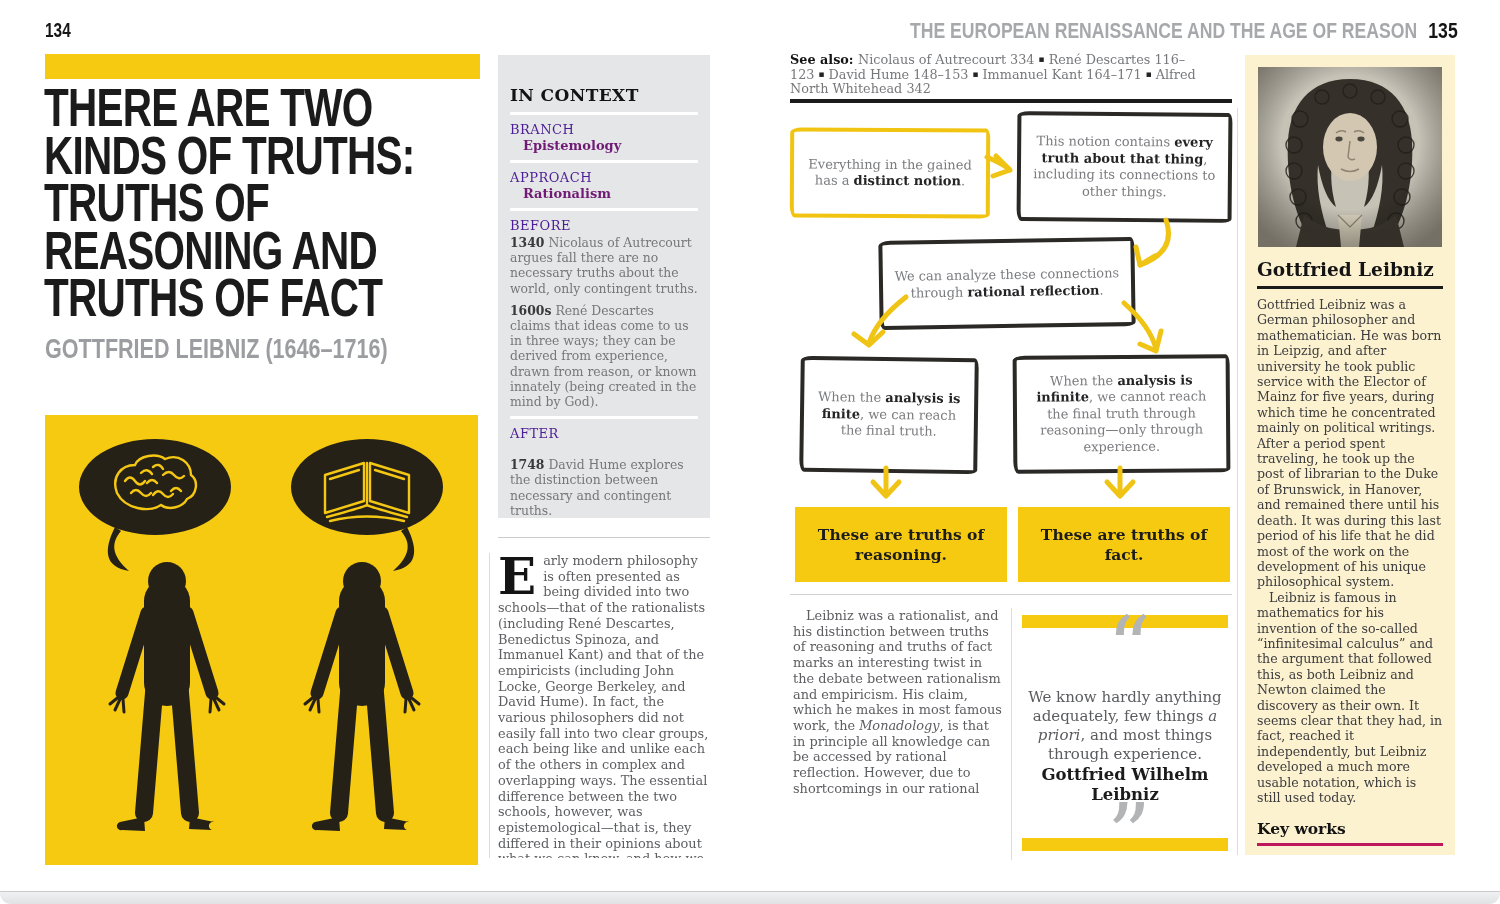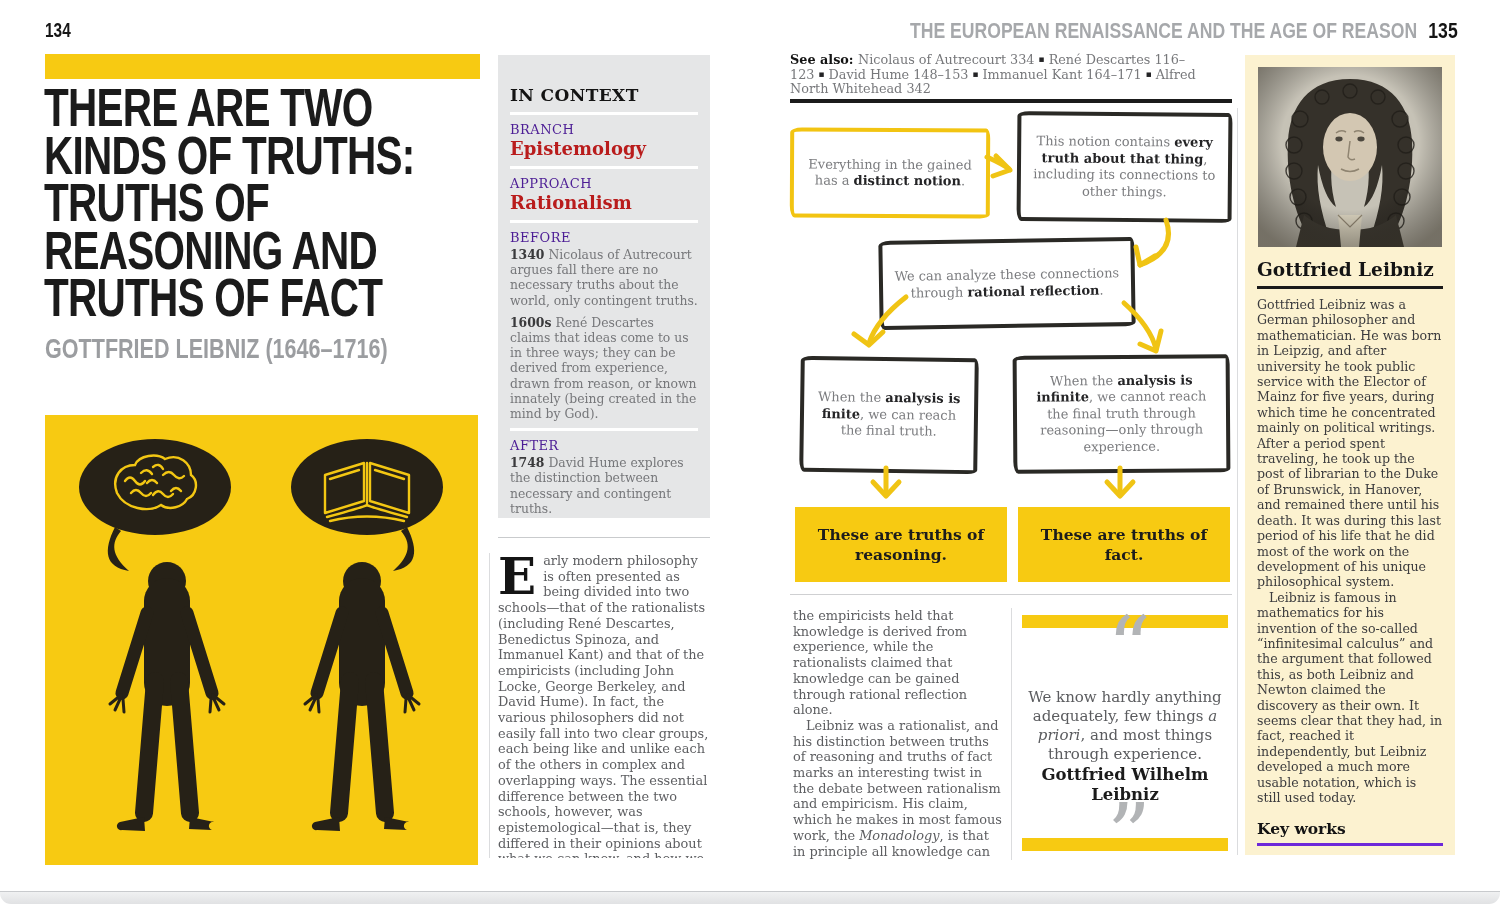--- a/index.html
+++ b/index.html
@@ -18,21 +18,21 @@
   .big-title .cond{transform:scaleX(.75);}
   .subtitle{left:45px;top:332px;color:#9b9da0;font-size:28px;}
 
   .illu-box{left:45px;top:415px;width:433px;height:450px;background:#f7ca12;}
 
   .incontext{left:498px;top:55px;width:212px;height:463px;background:#e5e6e7;
              padding:30px 12px;box-sizing:border-box;overflow:hidden;}
   .ic-head{font-size:17px;font-weight:700;color:#131313;letter-spacing:.4px;}
   .ic-rule{height:3px;background:#ffffff;margin:7px 0 7px 0;}
   .ic-label{font-size:13px;color:#4c1d95;letter-spacing:.5px;}
-  .ic-value{font-size:18px;font-weight:700;color:#b91c1c;margin:1px 0 2px 0;}
+  .ic-value{font-size:13px;font-weight:700;color:#701a75;margin:1px 0 2px 13px;}
   .ic-entry{font-size:12.4px;line-height:15.2px;color:#76777a;margin:0 0 7px 0;}
   .ic-entry b{color:#3a3a3c;}
 
   .hairline{background:#c9cbcd;}
   .vline{background:#dbdcde;}
 
   .bodycol{font-size:12.9px;line-height:15.7px;color:#5d5e61;}
   .body1{left:498px;top:553px;width:213px;height:305px;overflow:hidden;}
   .dropcap{float:left;font-size:50px;line-height:42px;font-weight:700;color:#141414;
            padding:3px 7px 0 0;}
@@ -63,21 +63,21 @@
   .qtext{font-size:15px;line-height:19px;color:#5b5c5f;margin-top:8px;}
   .qattr{font-size:16.5px;line-height:20px;font-weight:700;color:#1b1b1b;margin-top:1px;}
 
   .sidebar{left:1245px;top:55px;width:210px;height:800px;background:#fcf2d0;
            padding:12px 12px;box-sizing:border-box;overflow:hidden;}
   .sb-name{font-size:18.5px;font-weight:700;color:#141414;border-bottom:3px solid #1a1a1a;
            padding:8px 0 6px 0;margin-bottom:8px;}
   .sb-bio{font-size:12.6px;line-height:15.4px;color:#3c3c3e;}
   .sb-bio p{margin:0;}
   .sb-bio .p2{text-indent:12px;}
-  .sb-kw-head{font-size:15.5px;font-weight:700;color:#141414;border-bottom:3px solid #6d28d9;
+  .sb-kw-head{font-size:15.5px;font-weight:700;color:#141414;border-bottom:3px solid #be185d;
               padding:10px 0 5px 0;margin:4px 0 8px 0;}
   .kw-row{font-size:12.8px;line-height:17px;color:#4b4b4d;}
 
   .rt-b{font-weight:700;}
   .rt-i{font-style:italic;}
   .sep{color:#232325;font-size:9px;vertical-align:2px;margin:0 4px;}
 
   .bottom-edge{left:0;top:891px;width:1500px;height:13px;
                background:linear-gradient(#f0f1f2,#dfe0e2);border-top:1px solid #c8cacd;}
 </style>
@@ -155,21 +155,21 @@
     <div class="ic-label">BRANCH</div>
     <div class="ic-value">Epistemology</div>
     <div class="ic-rule"></div>
     <div class="ic-label">APPROACH</div>
     <div class="ic-value">Rationalism</div>
     <div class="ic-rule"></div>
     <div class="ic-label" style="margin-bottom:2px;">BEFORE</div>
     <p class="ic-entry"><b>1340</b><span> Nicolaus of Autrecourt argues fall there are no necessary truths about the world, only contingent truths.</span></p>
     <p class="ic-entry"><b>1600s</b><span> René Descartes claims that ideas come to us in three ways; they can be derived from experience, drawn from reason, or known innately (being created in the mind by God).</span></p>
     <div class="ic-rule"></div>
-    <div class="ic-label" style="margin-bottom:2px;">AFTER</div>
+    <div class="ic-label" style="margin-bottom:16px;">AFTER</div>
     <p class="ic-entry"><b>1748</b><span> David Hume explores the distinction between necessary and contingent truths.</span></p>
     <p class="ic-entry"><b>1927</b><span> Alfred North Whitehead postulates “actual entities,” similar to Leibniz’s monads, which reflect the whole universe in themselves.</span></p>
   </div>
 
   <div class="abs hairline" style="left:498px;top:537px;width:212px;height:1px;"></div>
   <div class="abs vline" style="left:489px;top:553px;width:1px;height:305px;"></div>
 
   <div class="abs bodycol body1">
     <span class="dropcap">E</span><span>arly modern philosophy is often presented as being divided into two schools—that of the rationalists (including René Descartes, Benedictus Spinoza, and Immanuel Kant) and that of the empiricists (including John Locke, George Berkeley, and David Hume). In fact, the various philosophers did not easily fall into two clear groups, each being like and unlike each of the others in complex and overlapping ways. The essential difference between the two schools, however, was epistemological—that is, they differed in their opinions about what we can know, and how we know what we know. Put simply,</span>
   </div>
@@ -230,21 +230,20 @@
           <path d="M330,391 L317,377 M330,391 L343,377"></path>
         </g>
     </g>
   </svg>
 
   <div class="abs hairline" style="left:790px;top:594px;width:442px;height:1px;background:#cfd0d2;"></div>
   <div class="abs vline" style="left:1011px;top:608px;width:1px;height:252px;"></div>
   <div class="abs vline" style="left:1237px;top:108px;width:1px;height:747px;"></div>
 
   <div class="abs bodycol body2">
-    <p>the empiricists held that knowledge is derived from experience, while the rationalists claimed that knowledge can be gained through rational reflection alone.</p>
     <p class="p2"><span>Leibniz was a rationalist, and his distinction between truths of reasoning and truths of fact marks an interesting twist in the debate between rationalism and empiricism. His claim, which he makes in most famous work, the </span><span class="rt-i">Monadology</span><span>, is that in principle all knowledge can be accessed by rational reflection. However, due to shortcomings in our rational </span></p>
   </div>
 
   <div class="abs qbar" style="top:615px;"></div>
   <div class="abs quote-col">
     <div class="qmarks">“</div>
     <div class="qtext"><span>We know hardly anything adequately, few things </span><span class="rt-i">a priori</span><span>, and most things through experience.</span></div>
     <div class="qattr">Gottfried Wilhelm Leibniz</div>
     <div class="qmarks close">”</div>
   </div>

